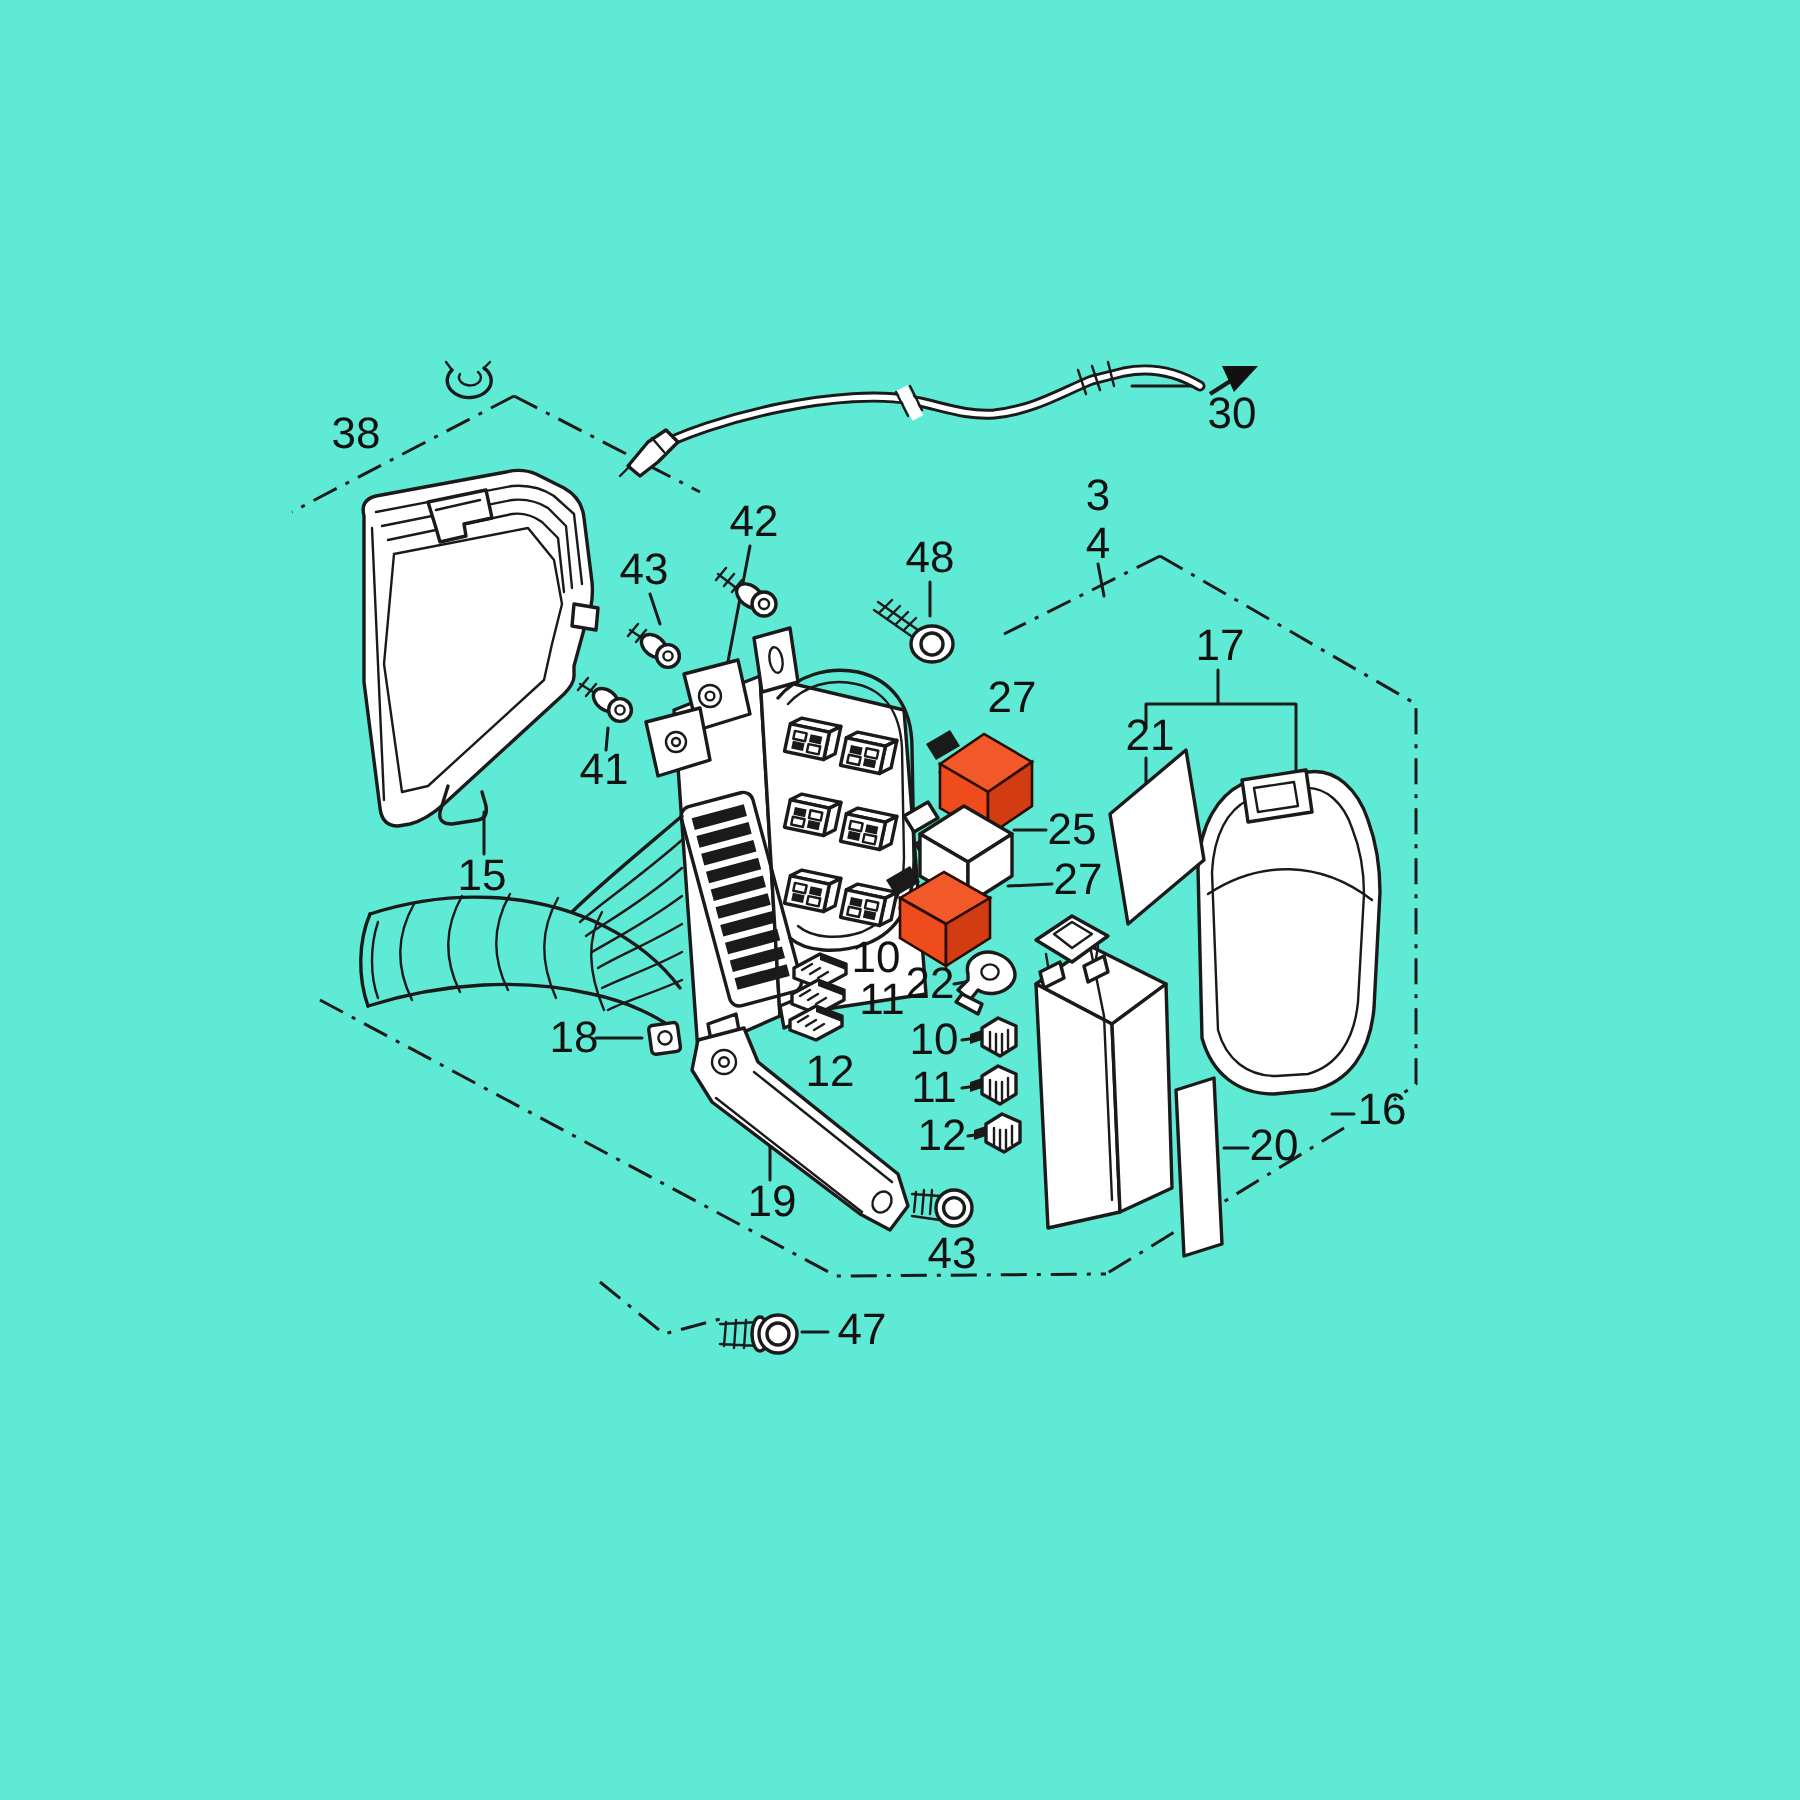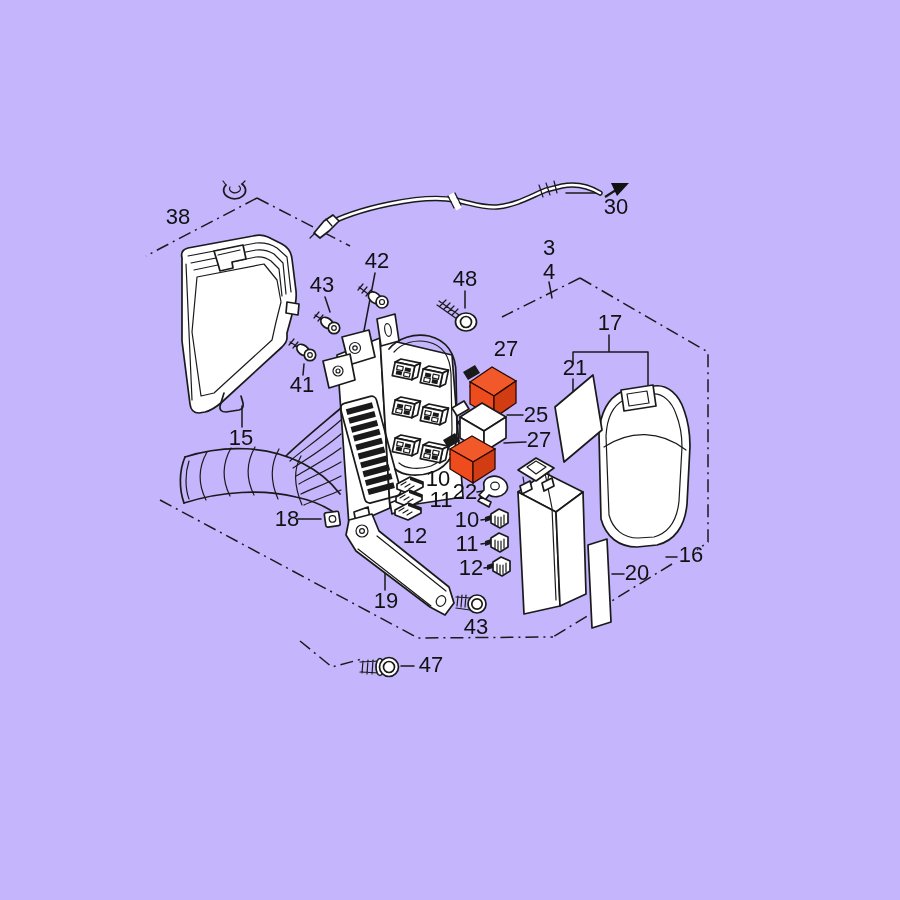--- a/index.html
+++ b/index.html
@@ -1,16 +1,16 @@
 <!DOCTYPE html>
 <html><head>
 <meta charset="utf-8">
 <style>
   html,body{margin:0;padding:0;background:#ffffff;}
-  #stage{position:relative;width:900px;height:900px;background:#c4b5fd;overflow:hidden;
+  #stage{position:relative;width:900px;height:900px;background:#5eead4;overflow:hidden;
          font-family:"Liberation Sans", sans-serif;}
   svg{position:absolute;left:0;top:0;}
   .ln{fill:none;stroke:#1a1a1a;stroke-width:1.7;stroke-linecap:round;stroke-linejoin:round;}
   .th{fill:none;stroke:#1a1a1a;stroke-width:1.2;stroke-linecap:round;stroke-linejoin:round;}
   .fw{fill:#ffffff;stroke:#1a1a1a;stroke-width:1.7;stroke-linejoin:round;}
   .dk{fill:#1a1a1a;stroke:none;}
   .bnd{fill:none;stroke:#1a1a1a;stroke-width:1.5;stroke-dasharray:13 5 2 5;}
   .ldr{fill:none;stroke:#1a1a1a;stroke-width:1.5;stroke-linecap:round;}
   text.pl{font-size:22px;fill:#111111;text-anchor:middle;dominant-baseline:middle;}
 </style>

